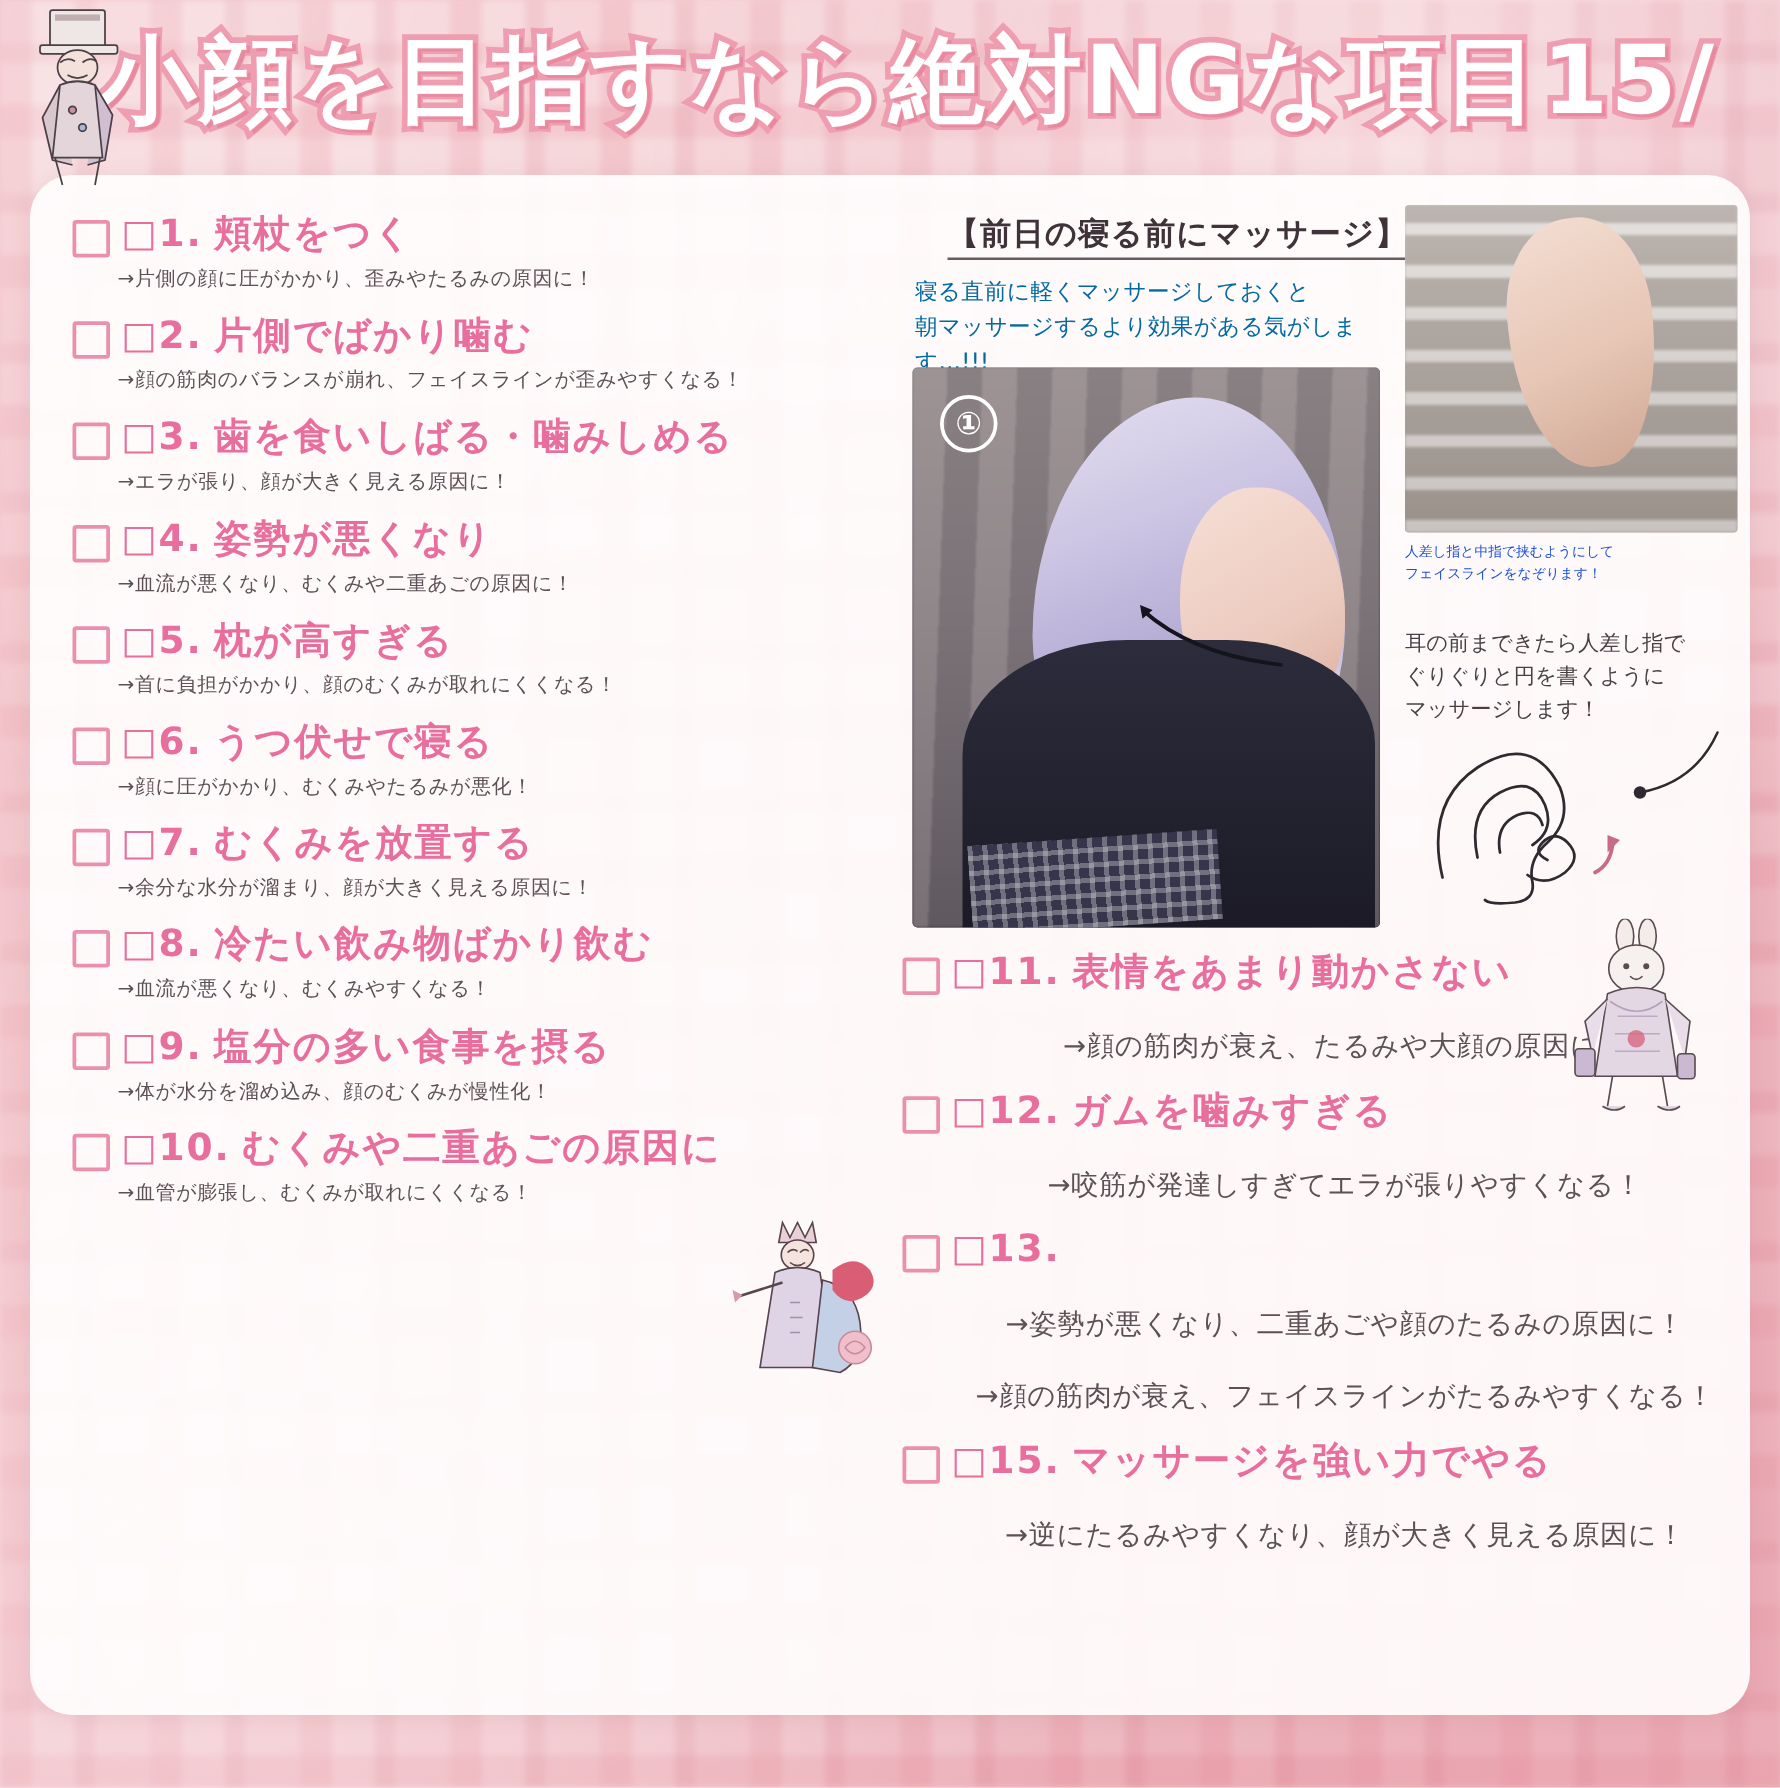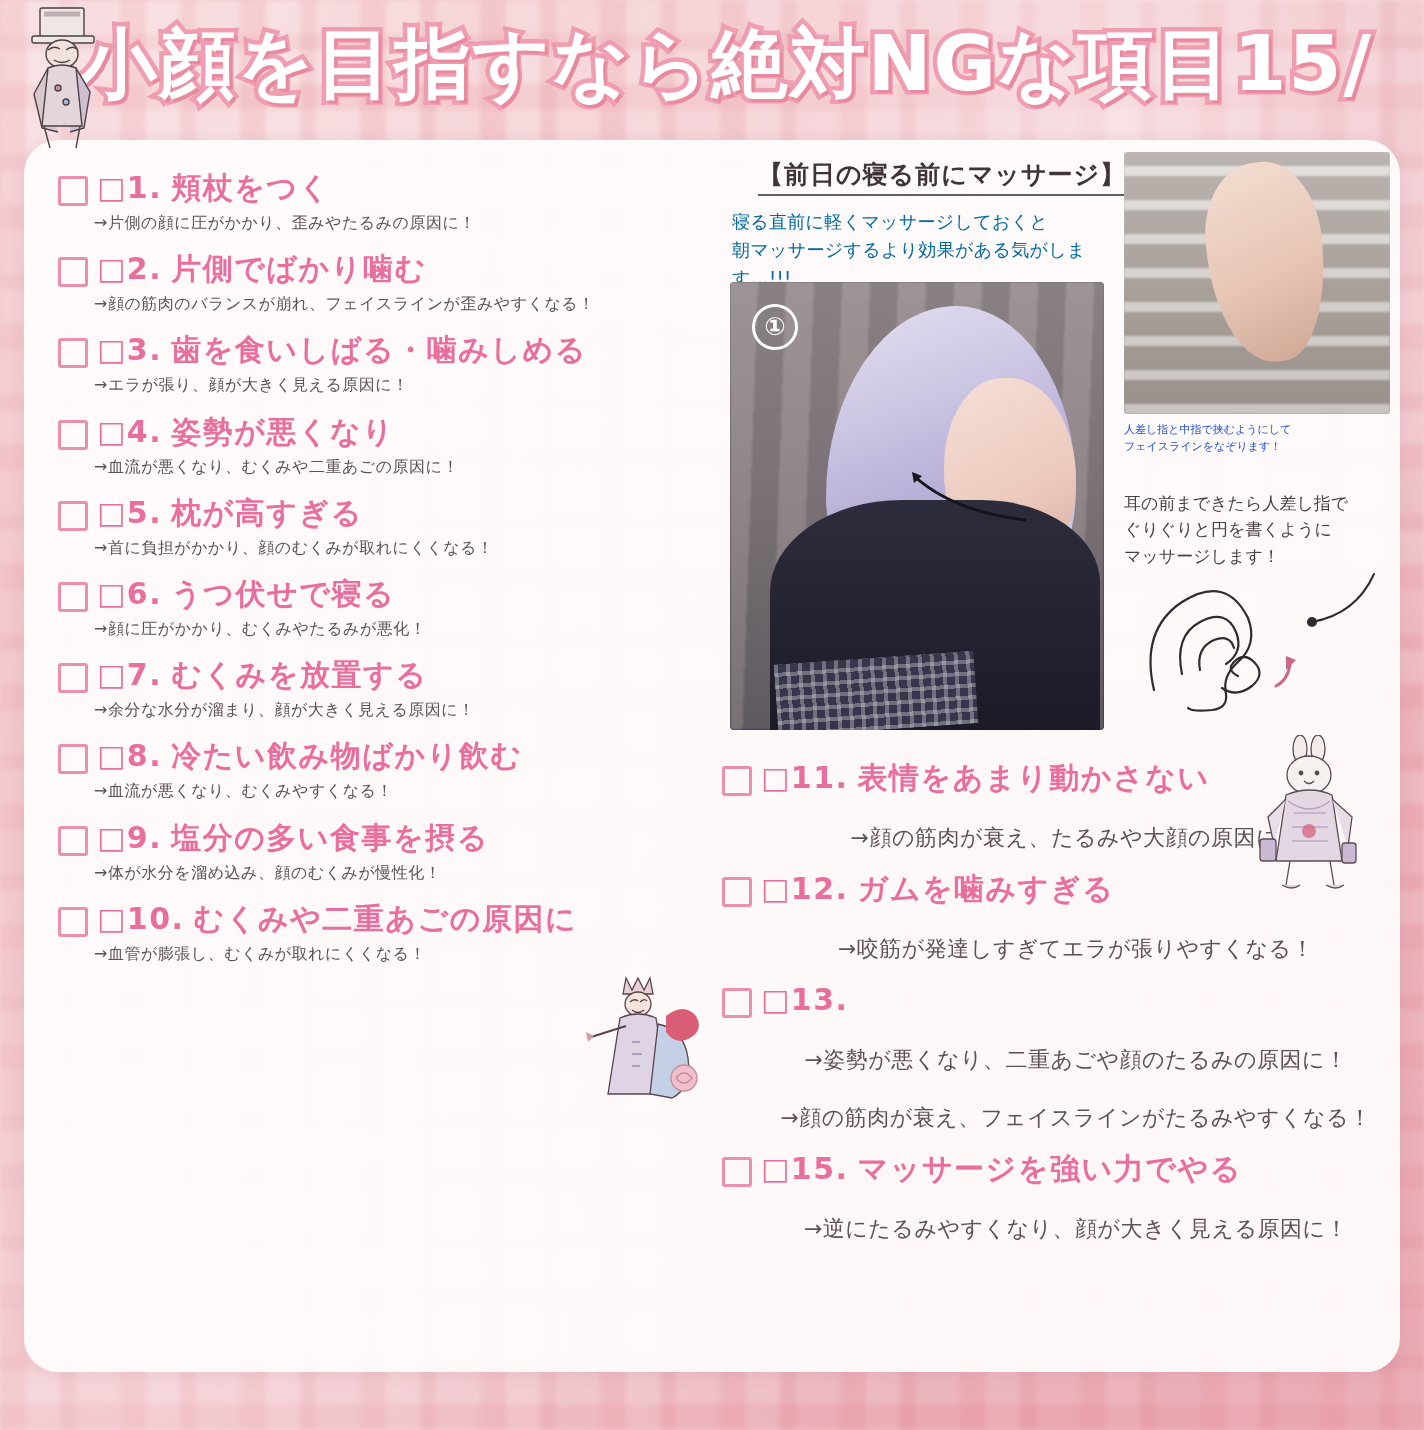--- a/index.html
+++ b/index.html
@@ -135,21 +135,21 @@
     line-height: 1.45;
     letter-spacing: 0.5px;
   }
   .col-right .item-head { font-size: 30px; }
   .col-right .item-desc { font-size: 22px; margin-top: 26px; }
 
   
   .media {
     position: absolute;
     left: 730px;
-    top: 150px;
+    top: 162px;
     width: 660px;
     height: 580px;
     z-index: 5;
   }
   .media-title {
     position: absolute;
     left: 28px;
     top: 8px;
     font-size: 25px;
     font-weight: bold;

